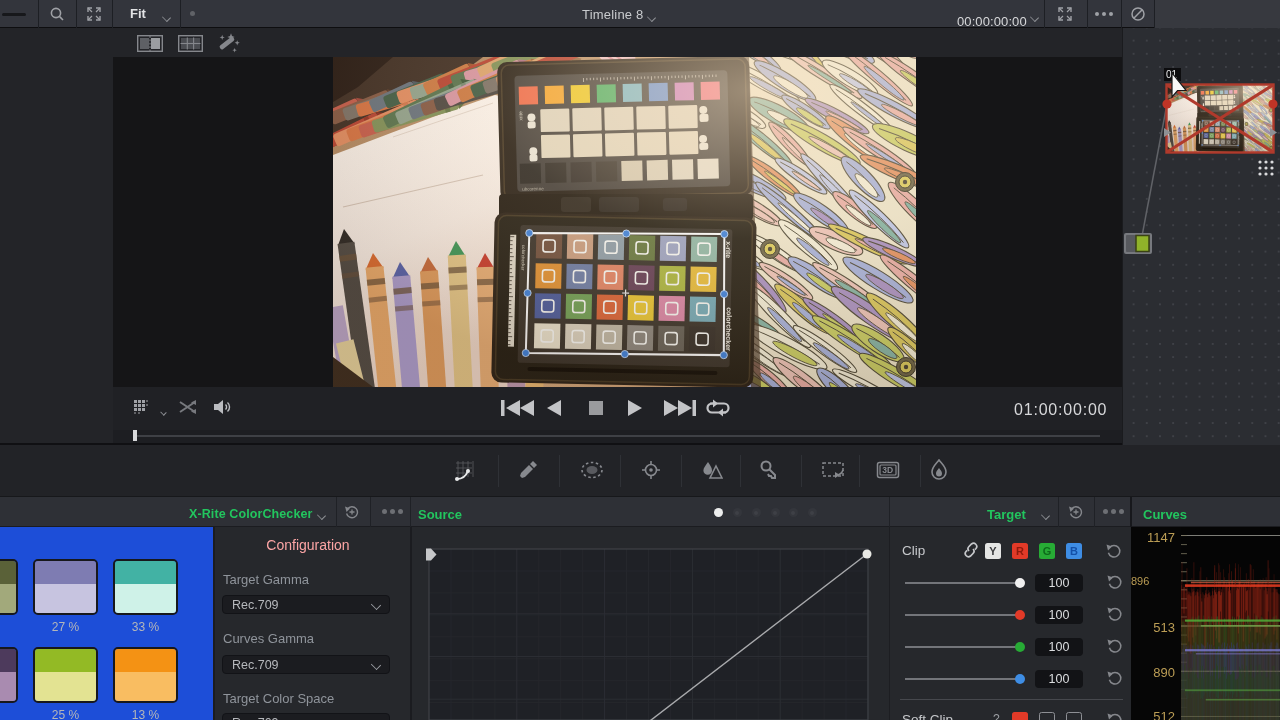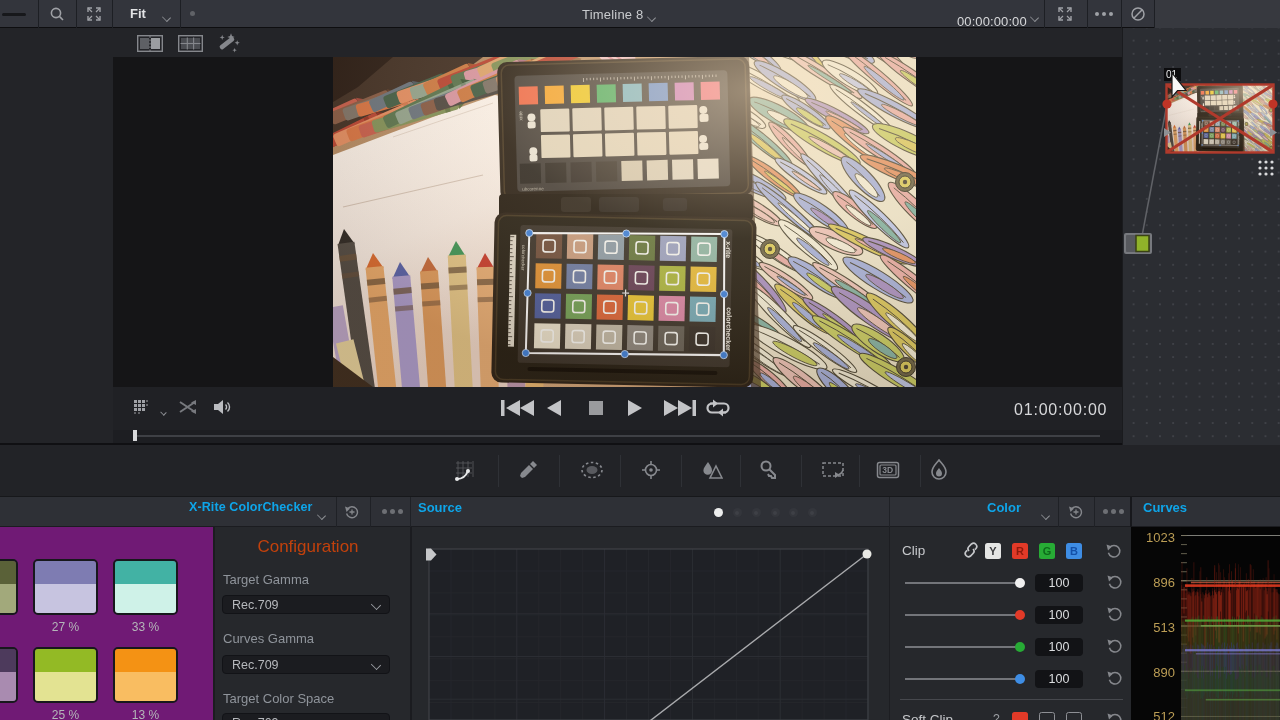--- a/index.html
+++ b/index.html
@@ -14,21 +14,21 @@
 #photo{left:333px;top:57px;width:583px;height:330px}
 #transport{left:113px;top:387px;width:1009px;height:43px;background:#202125}
 #scrub{left:113px;top:430px;width:1009px;height:13px;background:#1d1e22}
 #nodepanel{left:1122px;top:28px;width:158px;height:417px;background:#2b2d32;border-left:1px solid #1a1b1e;
  background-image:radial-gradient(circle,#3f4147 1.05px,transparent 1.25px);
  background-size:13.2px 13.2px;background-position:4px 6px}
 #toolbar{left:0;top:445px;width:1280px;height:52px;background:#222327;border-bottom:1px solid #17181b}
 #toolbar .div{position:absolute;top:10px;width:1px;height:32px;background:#2f3136}
 #headers{left:0;top:497px;width:1280px;height:30px;background:#2e3036;border-bottom:1px solid #1b1c20}
 #headers .div{position:absolute;top:0;width:1px;height:30px;background:#1f2126}
-.htxt{position:absolute;top:3px;font-size:13px;color:#0ea5e9;font-weight:bold}
+.htxt{position:absolute;top:10px;font-size:13px;color:#22c55e;font-weight:bold}
 #panels{left:0;top:527px;width:1280px;height:193px;background:#26282c}
 .lbl{position:absolute;font-size:13px;color:#8f949b}
 .selbox{position:absolute;width:168px;height:19px;background:#1b1c20;border:1px solid #121317;
  border-radius:4px;color:#b6b8bc;font-size:12.5px;line-height:18px;padding-left:9px}
 .selbox:after{content:"";position:absolute;right:9px;top:7px;width:7px;height:7px;
  border-right:1.6px solid #9a9da2;border-bottom:1.6px solid #9a9da2;transform:rotate(45deg) scale(1,.8);margin-top:-2px}
 .sw{position:absolute;width:65px;height:56px;border-radius:5px;border:2px solid #17181c;overflow:hidden}
 .sw .t{width:100%;height:45%}.sw .b{width:100%;height:55%}
 .pct{position:absolute;font-size:12px;color:#b4b6b9;width:65px;text-align:center}
 .vbox{position:absolute;width:48px;height:18px;background:#121316;border-radius:4px;
@@ -1785,37 +1785,37 @@
     <div class="abs" style="left:770.5px;top:11px;width:9px;height:9px;border-radius:50%;background:#34363c">
       <div style="position:absolute;left:2.5px;top:2.5px;width:4px;height:4px;border-radius:50%;background:#3e4046"></div>
     </div>
     <div class="abs" style="left:788.5px;top:11px;width:9px;height:9px;border-radius:50%;background:#34363c">
       <div style="position:absolute;left:2.5px;top:2.5px;width:4px;height:4px;border-radius:50%;background:#3e4046"></div>
     </div>
     <div class="abs" style="left:807.5px;top:11px;width:9px;height:9px;border-radius:50%;background:#34363c">
       <div style="position:absolute;left:2.5px;top:2.5px;width:4px;height:4px;border-radius:50%;background:#3e4046"></div>
     </div>
   <div class="div" style="left:889px"></div>
-  <div class="htxt" style="left:987px">Color</div>
+  <div class="htxt" style="left:987px">Target</div>
   <span class="abs" style="left:1042px;top:10px;color:#8f9196"><span class="chev"></span></span>
   <div class="div" style="left:1058px"></div>
   <svg class="icon" style="left:1068px;top:7px" width="16" height="16" viewBox="0 0 16 16">
       <path d="M3.5 5A5.5 5.5 0 112.6 9.5" fill="none" stroke="#85878c" stroke-width="1.4"></path>
       <polygon points="1,2.5 6,4.5 2.5,8" fill="#85878c"></polygon>
       <path d="M8 5.5v5M5.5 8h5" stroke="#85878c" stroke-width="1.3"></path>
     </svg>
   <div class="div" style="left:1094px"></div>
   <div class="abs" style="left:1103px;top:12px;width:5px;height:5px;border-radius:50%;background:#6d6f74;box-shadow:8px 0 0 #6d6f74,16px 0 0 #6d6f74"></div>
   <div class="div" style="left:1130px;background:#17181c;width:2px"></div>
   <div class="htxt" style="left:1143px">Curves</div>
 </div>
 
 <div class="abs" id="panels"></div>
 
-<div class="abs" style="left:0;top:527px;width:215px;height:193px;background:#701a75;border-right:2px solid #1b1c20">
+<div class="abs" style="left:0;top:527px;width:215px;height:193px;background:#1d4ed8;border-right:2px solid #1b1c20">
   <div class="sw" style="left:-47px;top:32px">
       <div class="t" style="background:#5a6138"></div>
       <div class="b" style="background:#a2a97b"></div>
     </div>
   <div class="sw" style="left:33px;top:32px">
       <div class="t" style="background:#7e7cb2"></div>
       <div class="b" style="background:#c7c4e0"></div>
     </div>
   <div class="sw" style="left:113px;top:32px">
       <div class="t" style="background:#42b2a4"></div>
@@ -1833,21 +1833,21 @@
     </div>
   <div class="sw" style="left:113px;top:120px">
       <div class="t" style="background:#f49214"></div>
       <div class="b" style="background:#f9bd61"></div>
     </div>
   <div class="pct" style="left:33px;top:181px">25 %</div>
   <div class="pct" style="left:113px;top:181px">13 %</div>
 </div>
 
 <div class="abs" style="left:215px;top:527px;width:195px;height:193px">
-  <div class="abs" style="left:0;top:10px;width:186px;text-align:center;font-size:17px;color:#c2410c">Configuration</div>
+  <div class="abs" style="left:0;top:10px;width:186px;text-align:center;font-size:14px;color:#fca5a5">Configuration</div>
   <div class="lbl" style="left:8px;top:45px">Target Gamma</div>
   <div class="selbox" style="left:7px;top:68px">Rec.709</div>
   <div class="lbl" style="left:8px;top:104px">Curves Gamma</div>
   <div class="selbox" style="left:7px;top:128px">Rec.709</div>
   <div class="lbl" style="left:8px;top:164px">Target Color Space</div>
   <div class="selbox" style="left:7px;top:186px">Rec.709</div>
 </div>
 
 <div class="abs" style="left:410px;top:527px;width:479px;height:193px;background:#26282c;border-left:2px solid #1b1c20">
   <svg style="position:absolute;left:0;top:0" width="479" height="193" viewBox="0 0 479 193">
@@ -2582,18 +2582,18 @@
       <rect x="25" y="171" width="75" height="1.6" fill="#62aa46" opacity="0.55"></rect>
       <line x1="34" y1="38" x2="34" y2="58" stroke="#7a1c10" stroke-width="1.2" opacity="0.45"></line>
       <line x1="55" y1="41" x2="55" y2="58" stroke="#7a1c10" stroke-width="1.2" opacity="0.45"></line>
       <line x1="70" y1="37" x2="70" y2="58" stroke="#7a1c10" stroke-width="1.2" opacity="0.45"></line>
       <line x1="88" y1="33" x2="88" y2="58" stroke="#7a1c10" stroke-width="1.2" opacity="0.45"></line>
       <line x1="0" y1="53.5" x2="100" y2="53.5" stroke="#c8c090" stroke-width="0.8" opacity="0.3"></line>
       <line x1="0" y1="98.5" x2="100" y2="98.5" stroke="#c8c090" stroke-width="0.8" opacity="0.3"></line>
       <line x1="0" y1="143.5" x2="100" y2="143.5" stroke="#c8c090" stroke-width="0.8" opacity="0.3"></line>
       <line x1="0" y1="188.5" x2="100" y2="188.5" stroke="#c8c090" stroke-width="0.8" opacity="0.3"></line>
     </svg>
-  <div class="abs" style="left:0;top:3px;width:44px;text-align:right;font-size:13px;color:#bb9d55">1023</div>
-  <div class="abs" style="left:0;top:48px;width:44px;text-align:right;font-size:13px;color:#bb9d55">896</div>
+  <div class="abs" style="left:0;top:3px;width:44px;text-align:right;font-size:13px;color:#bb9d55">1147</div>
+  <div class="abs" style="left:0;top:48px;width:44px;text-align:left;font-size:11px;color:#bb9d55">896</div>
   <div class="abs" style="left:0;top:93px;width:44px;text-align:right;font-size:13px;color:#bb9d55">513</div>
   <div class="abs" style="left:0;top:138px;width:44px;text-align:right;font-size:13px;color:#bb9d55">890</div>
   <div class="abs" style="left:0;top:182px;width:44px;text-align:right;font-size:13px;color:#bb9d55">512</div>
 </div>
 
 </body></html>

